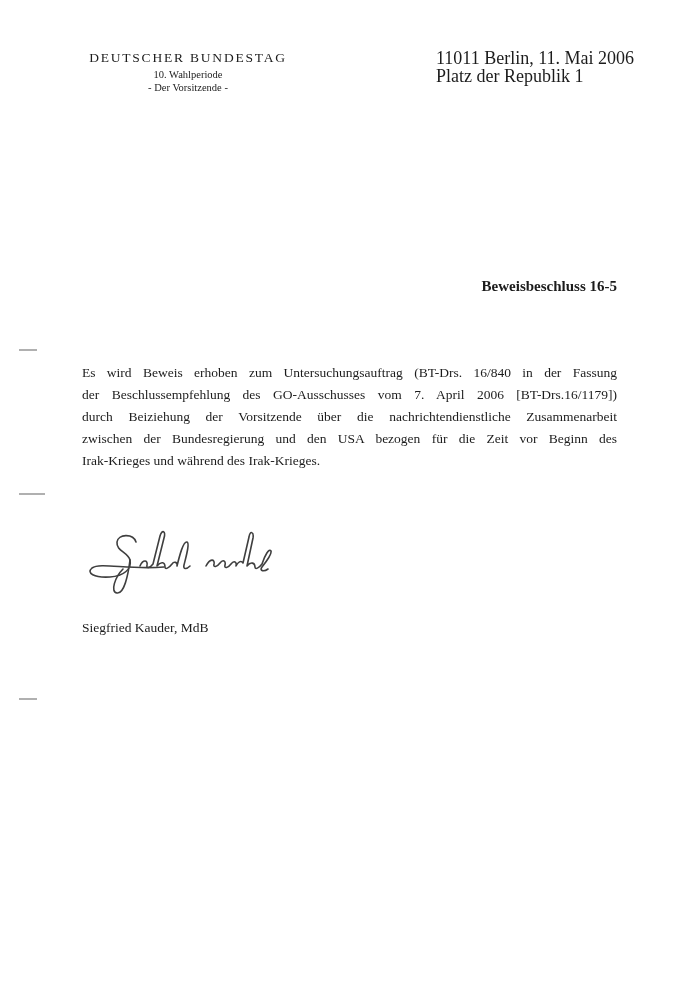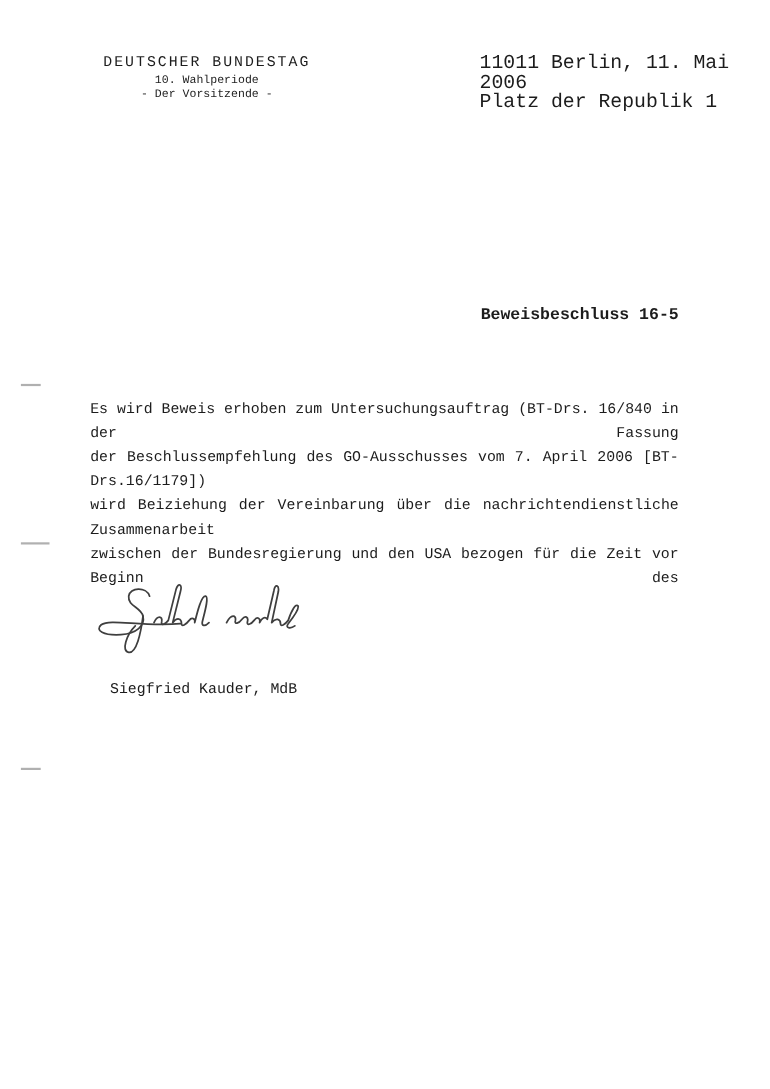--- a/index.html
+++ b/index.html
@@ -2,21 +2,21 @@
 <html><head>
 <meta charset="utf-8">
 <style>
   * { margin: 0; padding: 0; box-sizing: border-box; }
   html, body { background: #ffffff; }
   .page {
     position: relative;
     width: 700px;
     height: 990px;
     background: #ffffff;
-    font-family: Liberation Mono, monospace;
+    font-family: Liberation Serif, serif;
     color: #1c1c1c;
     overflow: hidden;
   }
   .fold-mark { position: absolute; height: 2px; background: #b0b0b0; }
   .fm1 { left: 19px; top: 349px; width: 18px; }
   .fm2 { left: 19px; top: 493px; width: 26px; }
   .fm3 { left: 19px; top: 698px; width: 18px; }
 
   .lh-left {
     position: absolute;
@@ -58,21 +58,21 @@
 
   .signature {
     position: absolute;
     left: 84px; top: 522px;
     width: 190px; height: 78px;
   }
   .signature svg { width: 100%; height: 100%; display: block; }
 
   .signer {
     position: absolute;
-    left: 100px; top: 620px;
+    left: 82px; top: 620px;
     font-size: 13.5px;
   }
 </style>
 </head>
 <body>
 
 <div class="page">
 
   <div class="fold-mark fm1"></div>
   <div class="fold-mark fm2"></div>
@@ -91,22 +91,23 @@
   </header>
 
   <div class="para intro">
   </div>
 
   <h1 class="title">Beweisbeschluss 16-5</h1>
 
   <div class="para decision">
     <div class="line just">Es wird Beweis erhoben zum Untersuchungsauftrag (BT-Drs. 16/840 in der Fassung</div>
     <div class="line just">der Beschlussempfehlung des GO-Ausschusses vom 7. April 2006 [BT-Drs.16/1179])</div>
-    <div class="line just">wird Beiziehung der Vereinbarung über die nachrichtendienstliche Zusammenarbeit</div>
+    <div class="line just">durch Beiziehung der Vorsitzende über die nachrichtendienstliche Zusammenarbeit</div>
     <div class="line just">zwischen der Bundesregierung und den USA bezogen für die Zeit vor Beginn des</div>
+    <div class="line">Irak-Krieges und während des Irak-Krieges.</div>
   </div>
 
   <div class="signature">
     <svg viewBox="0 0 190 78" xmlns="http://www.w3.org/2000/svg">
       <g fill="none" stroke-width="1.6" stroke-linecap="round" stroke-linejoin="round" stroke="#3f3f3f">
         <path d="M52,20 C49,11 34,12 33,20 C32,29 44,30 46,38 C48,47 40,54 26,55 C10,56 2,51 8,46 C16,40 44,48 80,45"></path>
         <path d="M46,38 C44,54 40,72 33,71 C26,70 31,55 39,47"></path>
         <path d="M56,44 C59,37 64,38 63,43 C62,47 66,46 69,42 L76,14 C78,7 82,9 80,16 L73,44 C77,39 81,40 81,45 C81,48 85,46 88,42 C90,39 94,40 93,44 C95,36 99,19 103,20 C106,21 102,35 100,43 C99,47 102,48 106,44"></path>
         <path d="M122,44 C126,36 131,37 130,42 C129,46 133,45 136,41 C139,37 142,39 141,43 C140,47 144,46 147,42 C150,38 153,40 152,44 C154,40 157,38 159,41 L165,15 C166,8 170,10 169,16 L163,44 C167,39 171,41 171,45 C171,48 175,46 178,42 C181,33 185,26 187,29 C188,32 182,40 178,45 C175,49 180,50 184,47"></path>
       </g>

